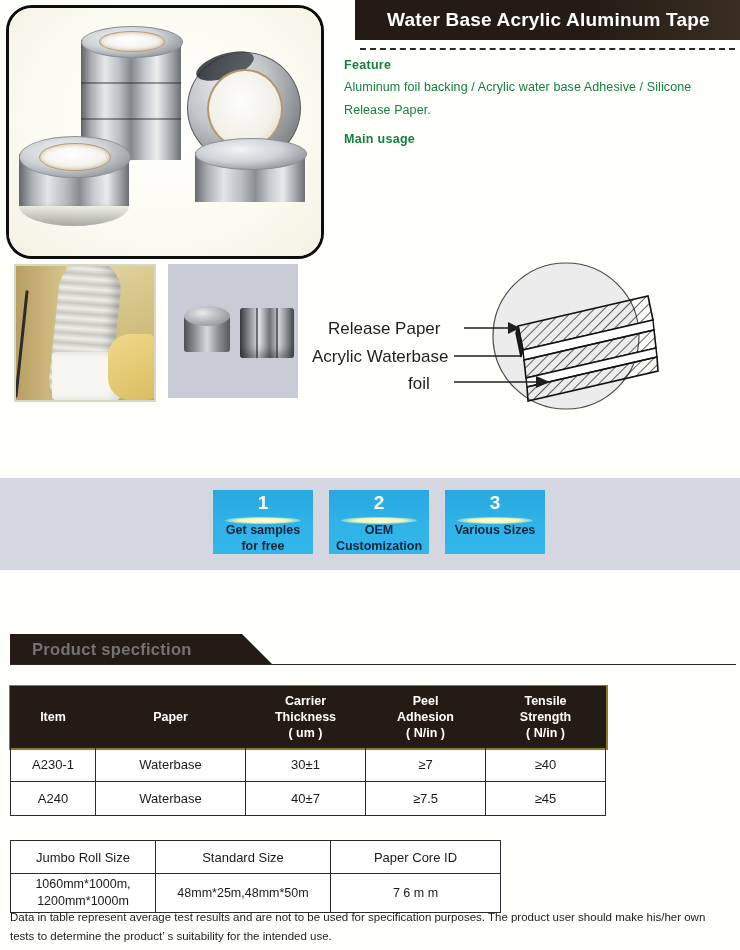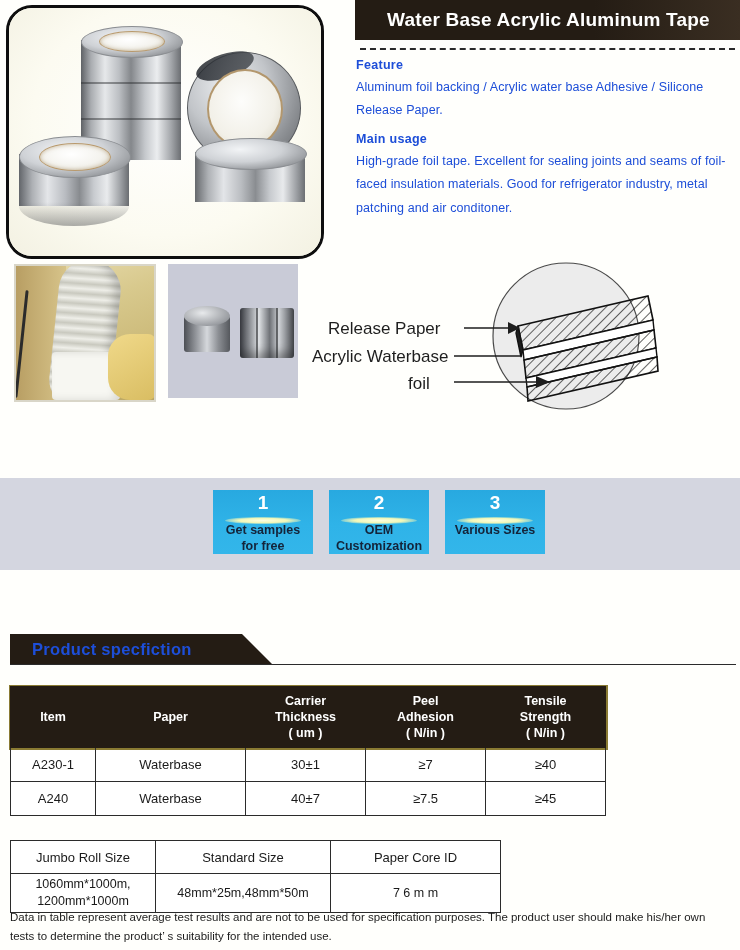--- a/index.html
+++ b/index.html
@@ -93,21 +93,21 @@
     box-shadow:inset 0 -6px 8px rgba(0,0,0,.3);}
   .sub-b .r2 .ln{position:absolute;top:0;width:2px;height:50px;background:rgba(25,27,30,.55);}
 
   
   .title-bar{position:absolute;left:355px;top:0;width:385px;height:40px;
     background:linear-gradient(90deg,#241c14 0%,#241c14 62%,#3a2e22 100%);}
   .title-bar span{display:block;color:#ffffff;font-size:19px;font-weight:bold;
     letter-spacing:.2px;line-height:40px;padding-left:32px;}
   .dashed{position:absolute;left:360px;top:48px;width:375px;height:0;
     border-top:2px dashed #2a2a2a;}
-  .copy{position:absolute;left:356px;top:58px;width:378px;color:#1d4ed8;}
+  .copy{position:absolute;left:344px;top:58px;width:378px;color:#15803d;}
   .copy h4{margin:0 0 4px 0;font-size:12.5px;font-weight:bold;letter-spacing:.3px;}
   .copy p{margin:0 0 10px 0;font-size:12.5px;line-height:1.85;letter-spacing:.1px;}
 
   
   .diagram{position:absolute;left:308px;top:258px;width:400px;height:160px;}
 
   
   .grey-band{position:absolute;left:0;top:478px;width:740px;height:92px;background:#d4d6e0;}
   .badge{position:absolute;top:490px;width:100px;height:64px;
     background:linear-gradient(180deg,#28a9e0 0%,#2fb3e8 55%,#33b6ea 100%);}
@@ -119,21 +119,21 @@
     color:#14243a;font-size:12.5px;font-weight:bold;line-height:1.25;}
   #badge-1{left:213px;}
   #badge-2{left:329px;}
   #badge-3{left:445px;}
 
   
   .spec-banner{position:absolute;left:10px;top:634px;width:262px;height:30px;}
   .spec-banner .bg{position:absolute;inset:0;background:#241c14;
     clip-path:polygon(0 0, 232px 0, 262px 30px, 0 30px);}
   .spec-banner span{position:absolute;left:22px;top:0;line-height:30px;
-    color:#1d4ed8;font-size:16.5px;font-weight:bold;letter-spacing:.3px;}
+    color:#737373;font-size:16.5px;font-weight:bold;letter-spacing:.3px;}
   .spec-rule{position:absolute;left:10px;top:664px;width:726px;height:1px;background:#2b2b2b;}
 
   
   .tbl{position:absolute;border-collapse:collapse;background:#ffffff;}
   #spec-table{left:10px;top:686px;width:595px;table-layout:fixed;}
   #spec-table thead th{background:#241c14;color:#ffffff;font-size:12.5px;font-weight:bold;
     line-height:1.28;padding:6px 2px;border:1px solid #241c14;text-align:center;
     box-shadow:inset 0 0 0 1px #241c14;}
   #spec-table thead tr{box-shadow:0 0 0 2px #8a7b33;}
   #spec-table tbody td{border:1px solid #2b2b2b;color:#1a1a1a;font-size:13px;
@@ -200,21 +200,20 @@
 
   <div class="title-bar">
     <span>Water Base Acrylic Aluminum Tape</span>
   </div>
   <div class="dashed"></div>
 
   <div class="copy">
     <h4>Feature</h4>
     <p>Aluminum foil backing /  Acrylic water base Adhesive / Silicone Release Paper.</p>
     <h4>Main usage</h4>
-    <p>High-grade foil tape. Excellent for  sealing joints and seams of foil-faced insulation materials. Good for refrigerator industry, metal  patching and air conditoner.</p>
   </div>
 
   <div class="diagram">
     <svg width="400" height="160" viewBox="0 0 400 160">
       <circle cx="258" cy="78" r="73" fill="#ececec" stroke="#4a4a4a" stroke-width="1.2"></circle>
       <defs>
         <pattern id="hatch" width="7" height="7" patternTransform="rotate(45)" patternUnits="userSpaceOnUse">
           <line x1="0" y1="0" x2="0" y2="7" stroke="#1e1e1e" stroke-width="1.4"></line>
         </pattern>
       </defs>

